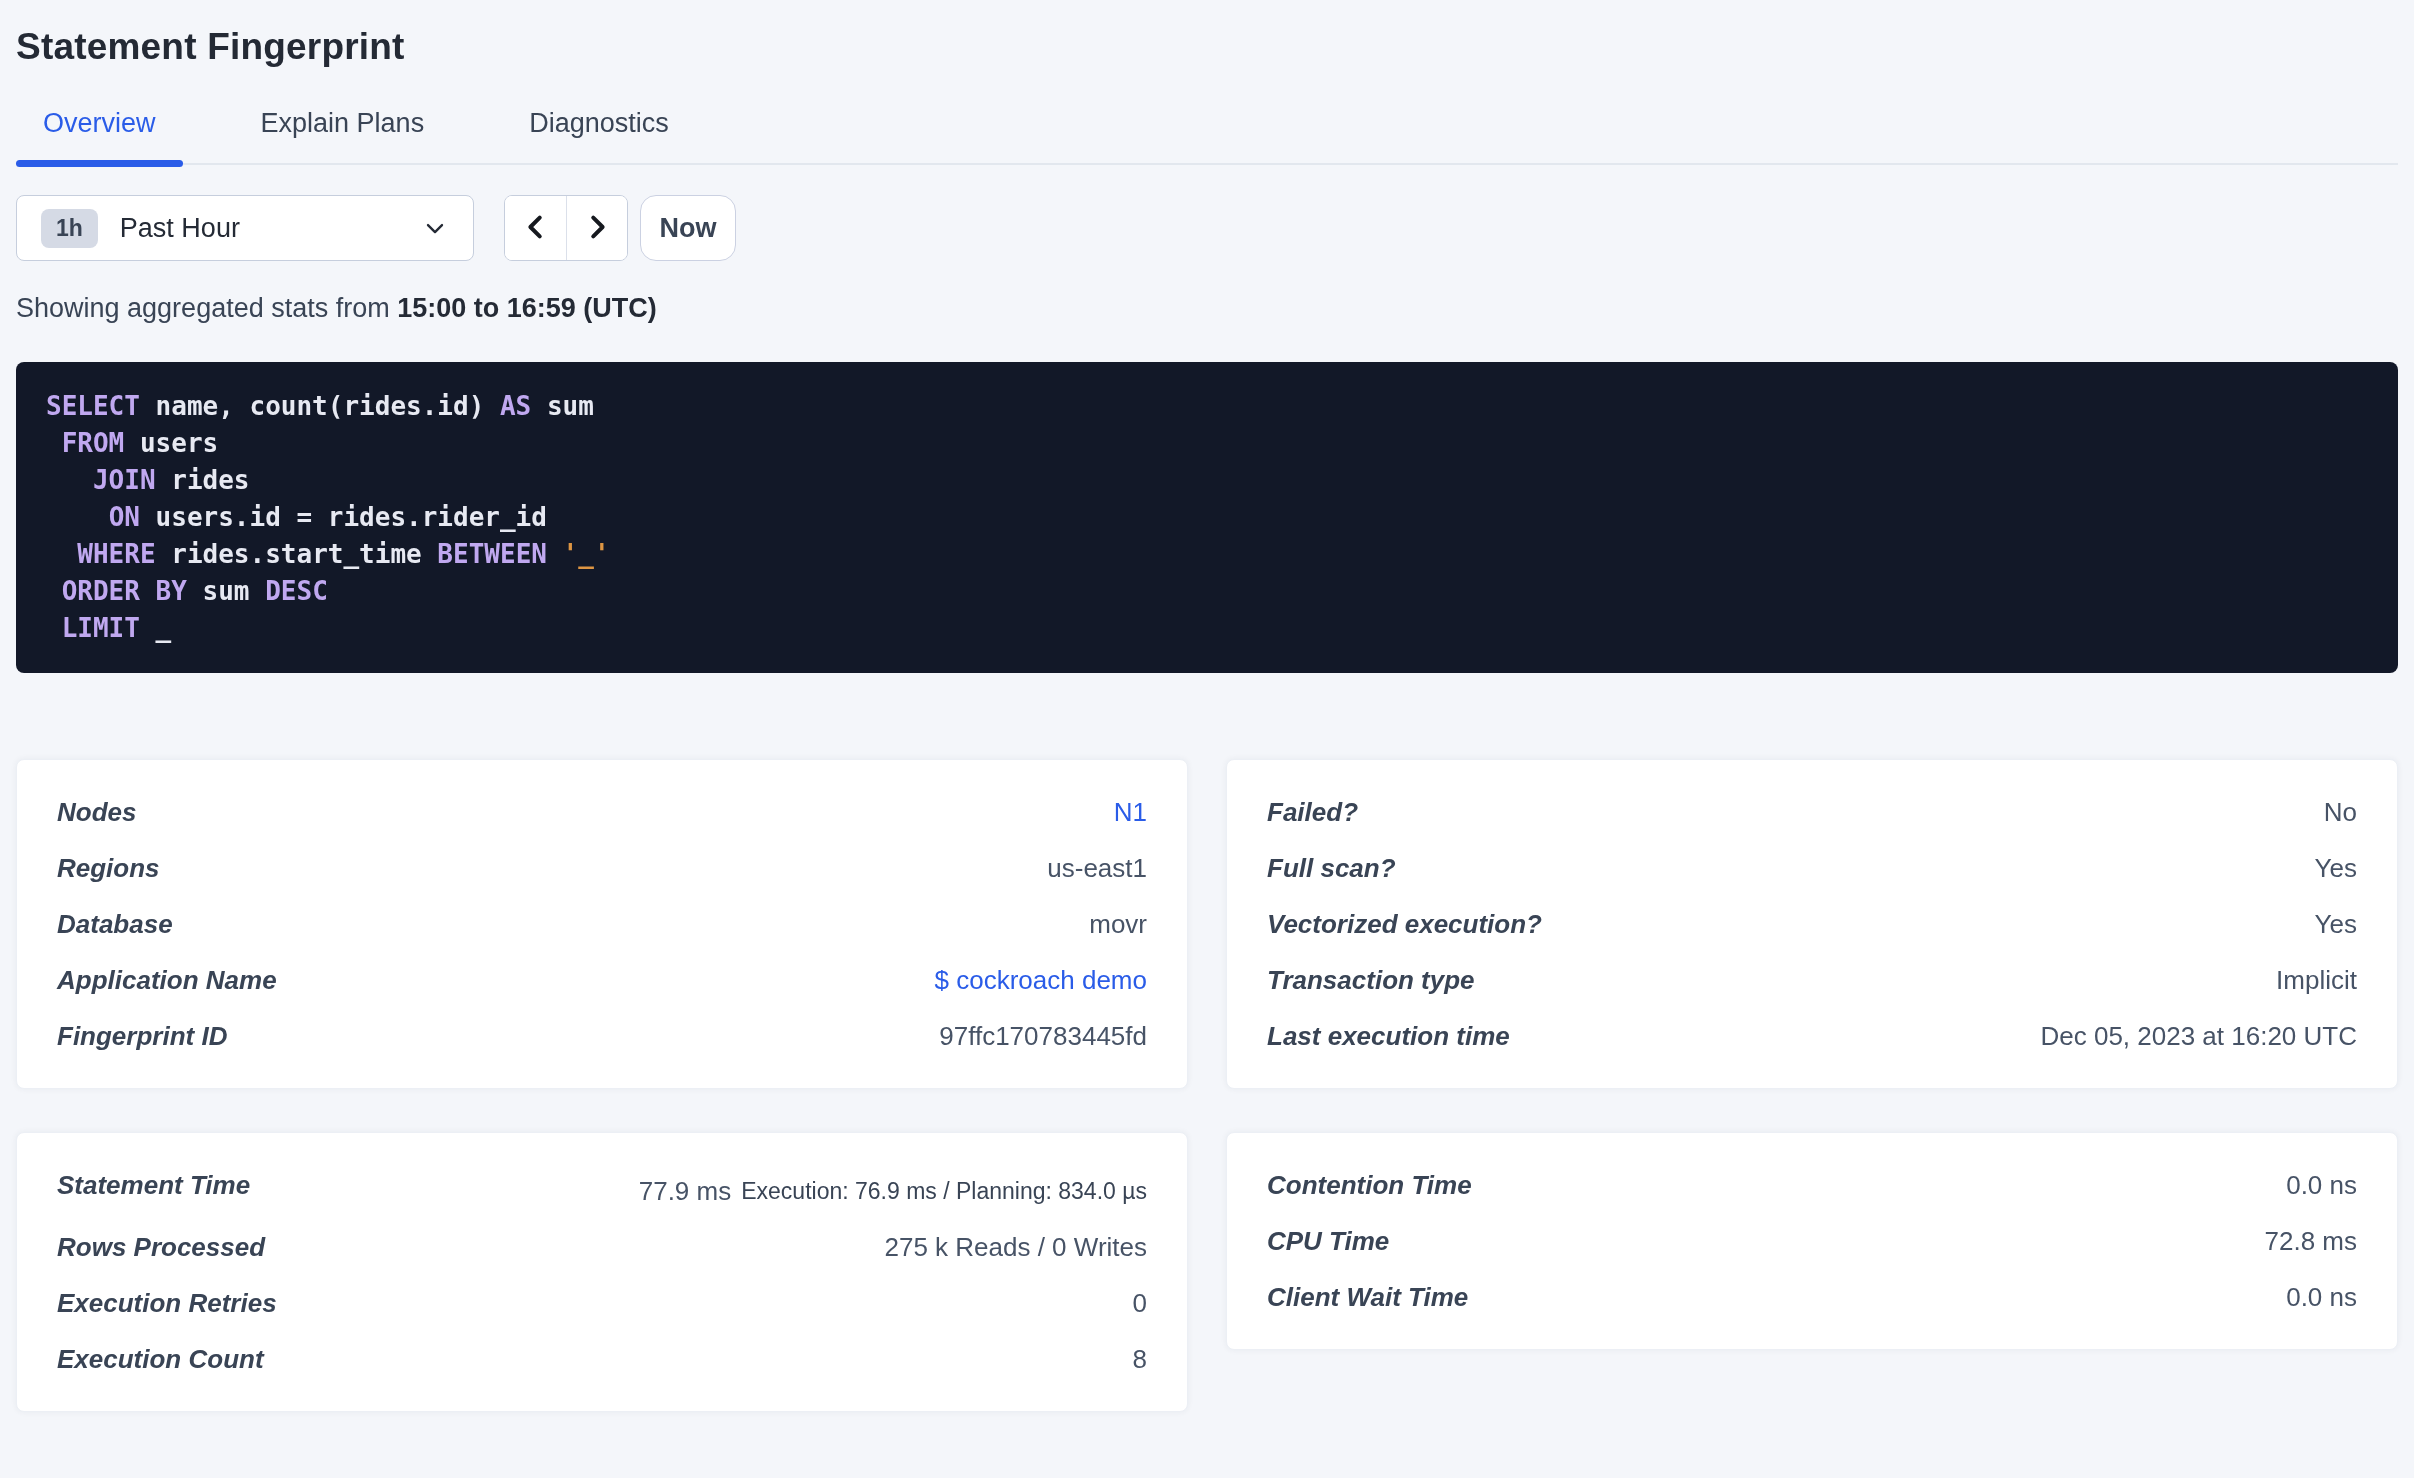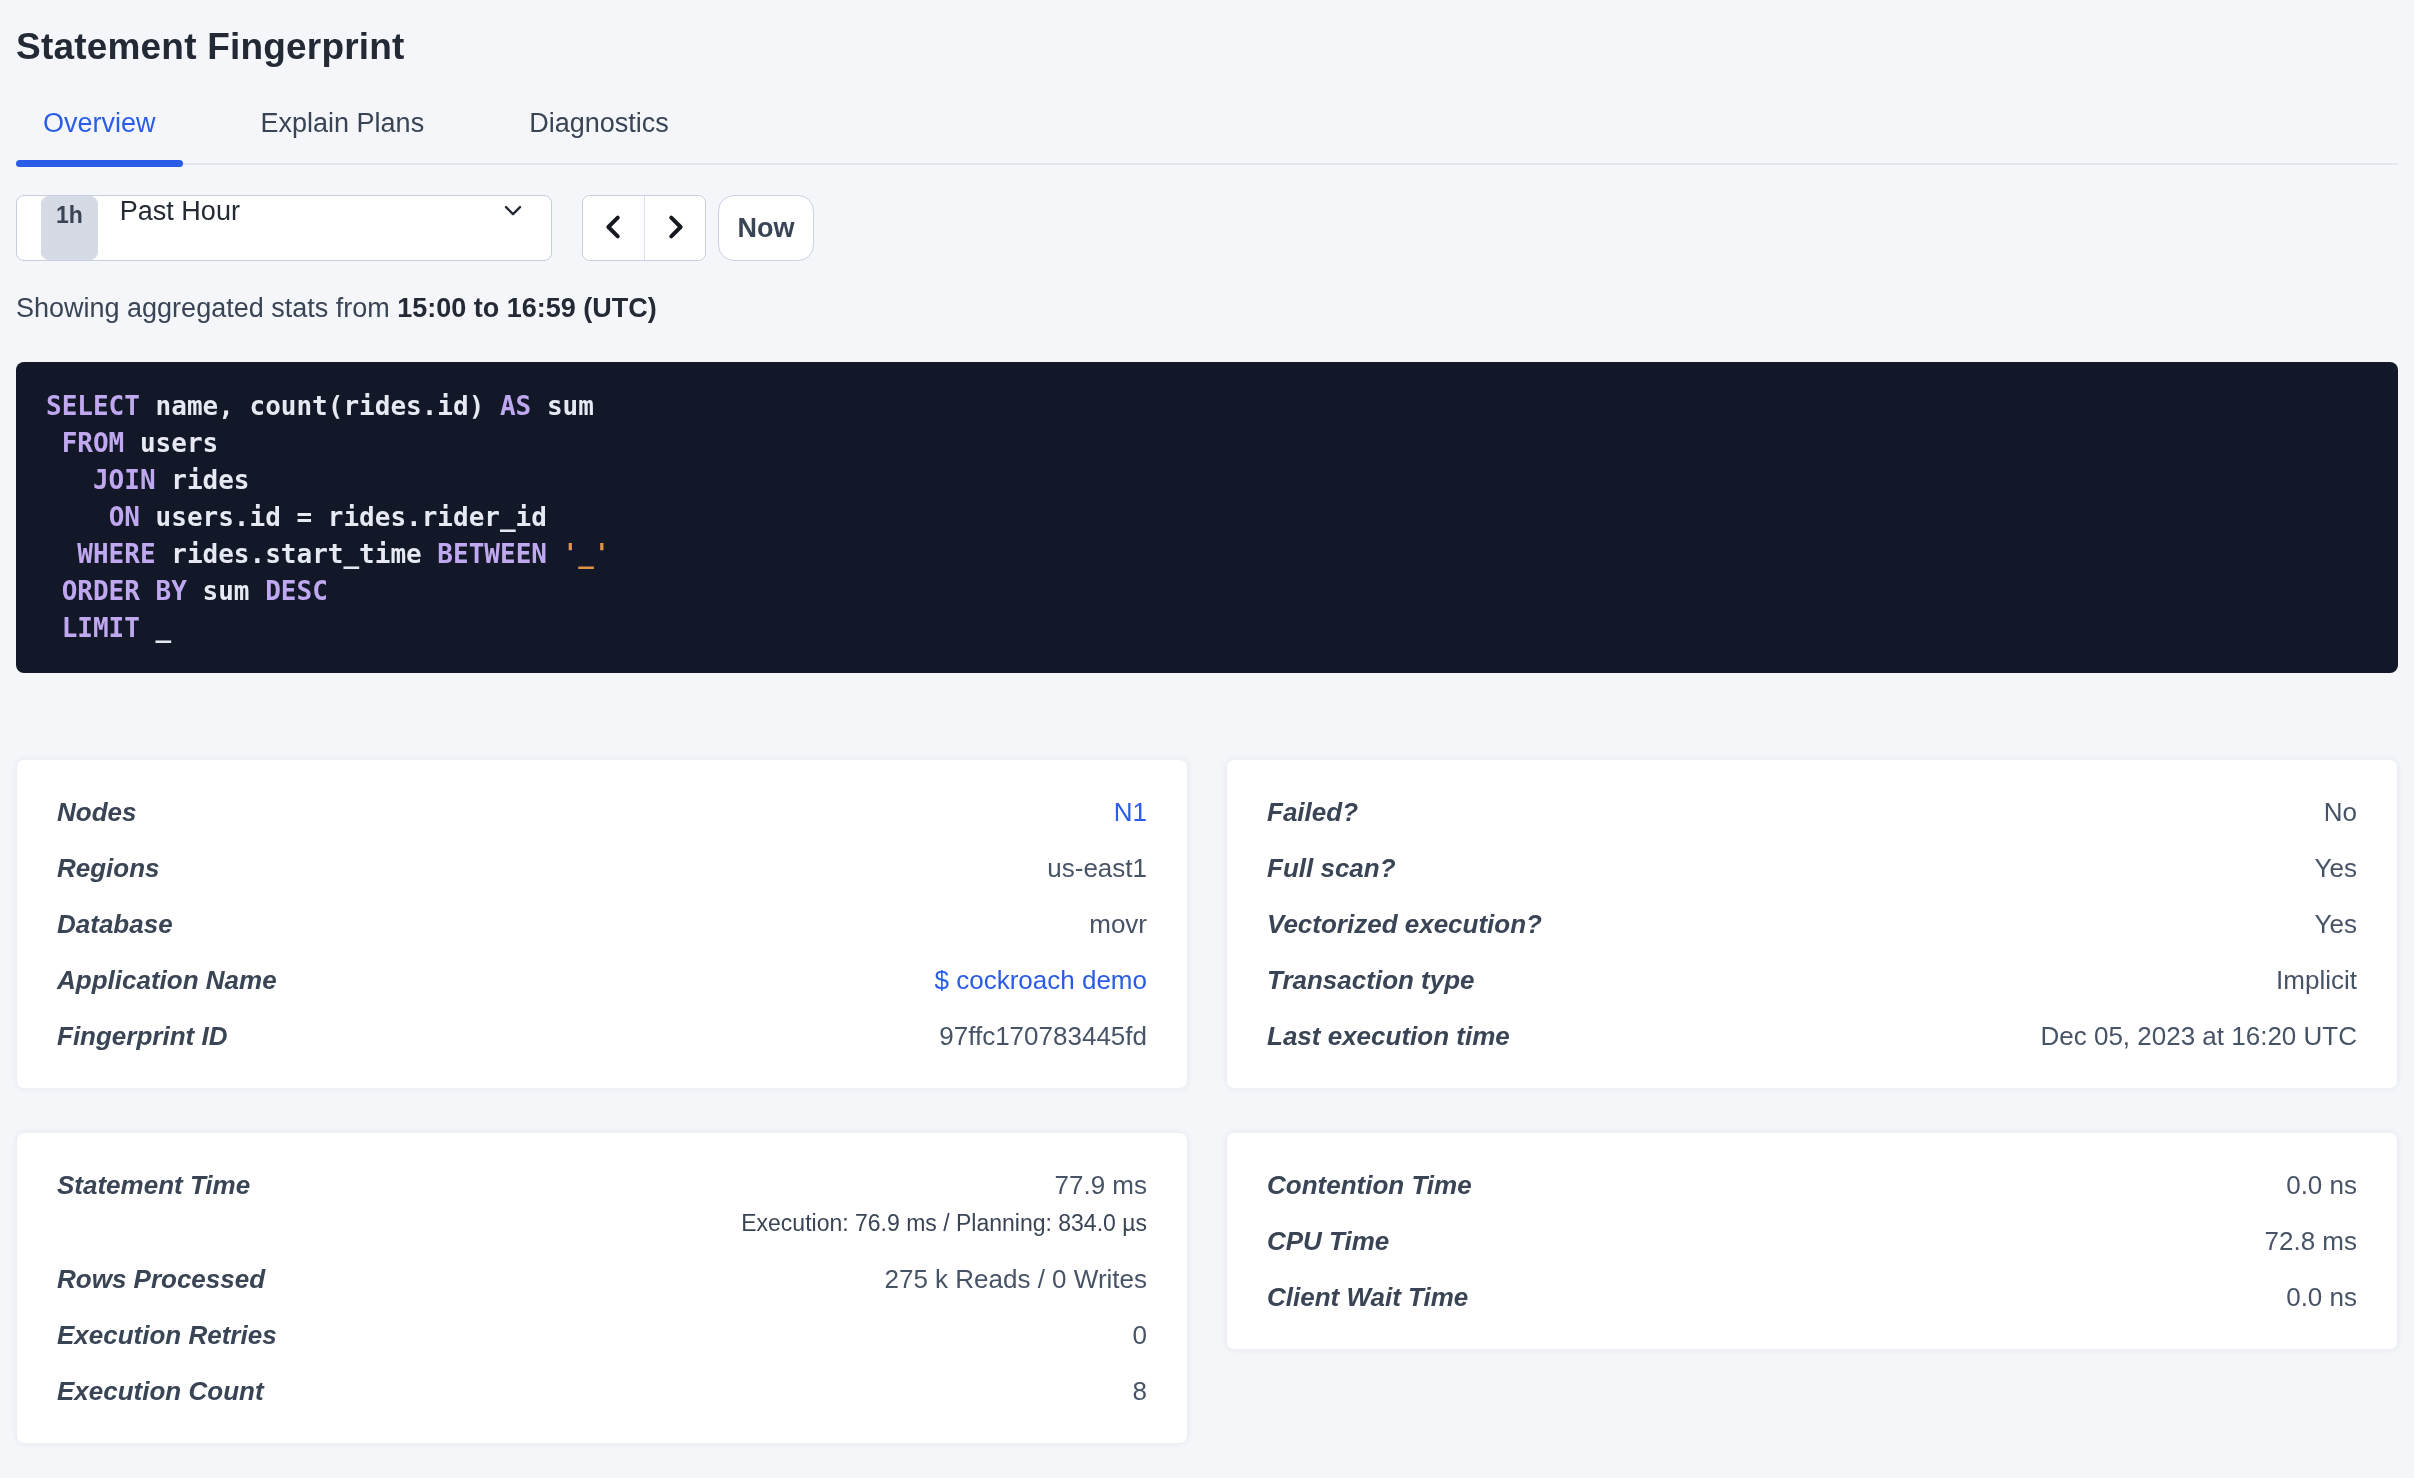--- a/index.html
+++ b/index.html
@@ -59,21 +59,22 @@
 
   
   .toolbar {
     display: flex;
     align-items: stretch;
     margin-top: 30px;
     height: 66px;
   }
   .time-select {
     display: flex;
-    width: 536px;
+    align-items: center;
+    width: 458px;
     background: #ffffff;
     border: 1px solid var(--control-border);
     border-radius: 8px;
     padding: 0 24px;
     cursor: pointer;
   }
   .time-badge {
     background: var(--badge-bg);
     color: var(--label-text);
     font-size: 23px;
@@ -162,21 +163,21 @@
     display: flex;
     justify-content: space-between;
     align-items: flex-start;
     padding: 14px 0;
     font-size: 26px;
     line-height: 28px;
   }
   .row-label { font-weight: bold; color: var(--label-text); font-style: italic; }
   .row-value { color: var(--value-text); text-align: right; }
   .row-value.link { color: var(--accent-blue); cursor: pointer; }
-  .value-stack { display: flex; flex-direction: column; align-items: flex-end; gap: 10px; }
+  .value-stack { display: flex; align-items: flex-end; gap: 10px; margin-top: 6px; }
   .row-subvalue { font-size: 23px; color: var(--label-text); }
 </style>
 </head>
 <body>
 
 <div class="page">
 
   <h1 class="page-title">Statement Fingerprint</h1>
 
   <nav class="tabs">

